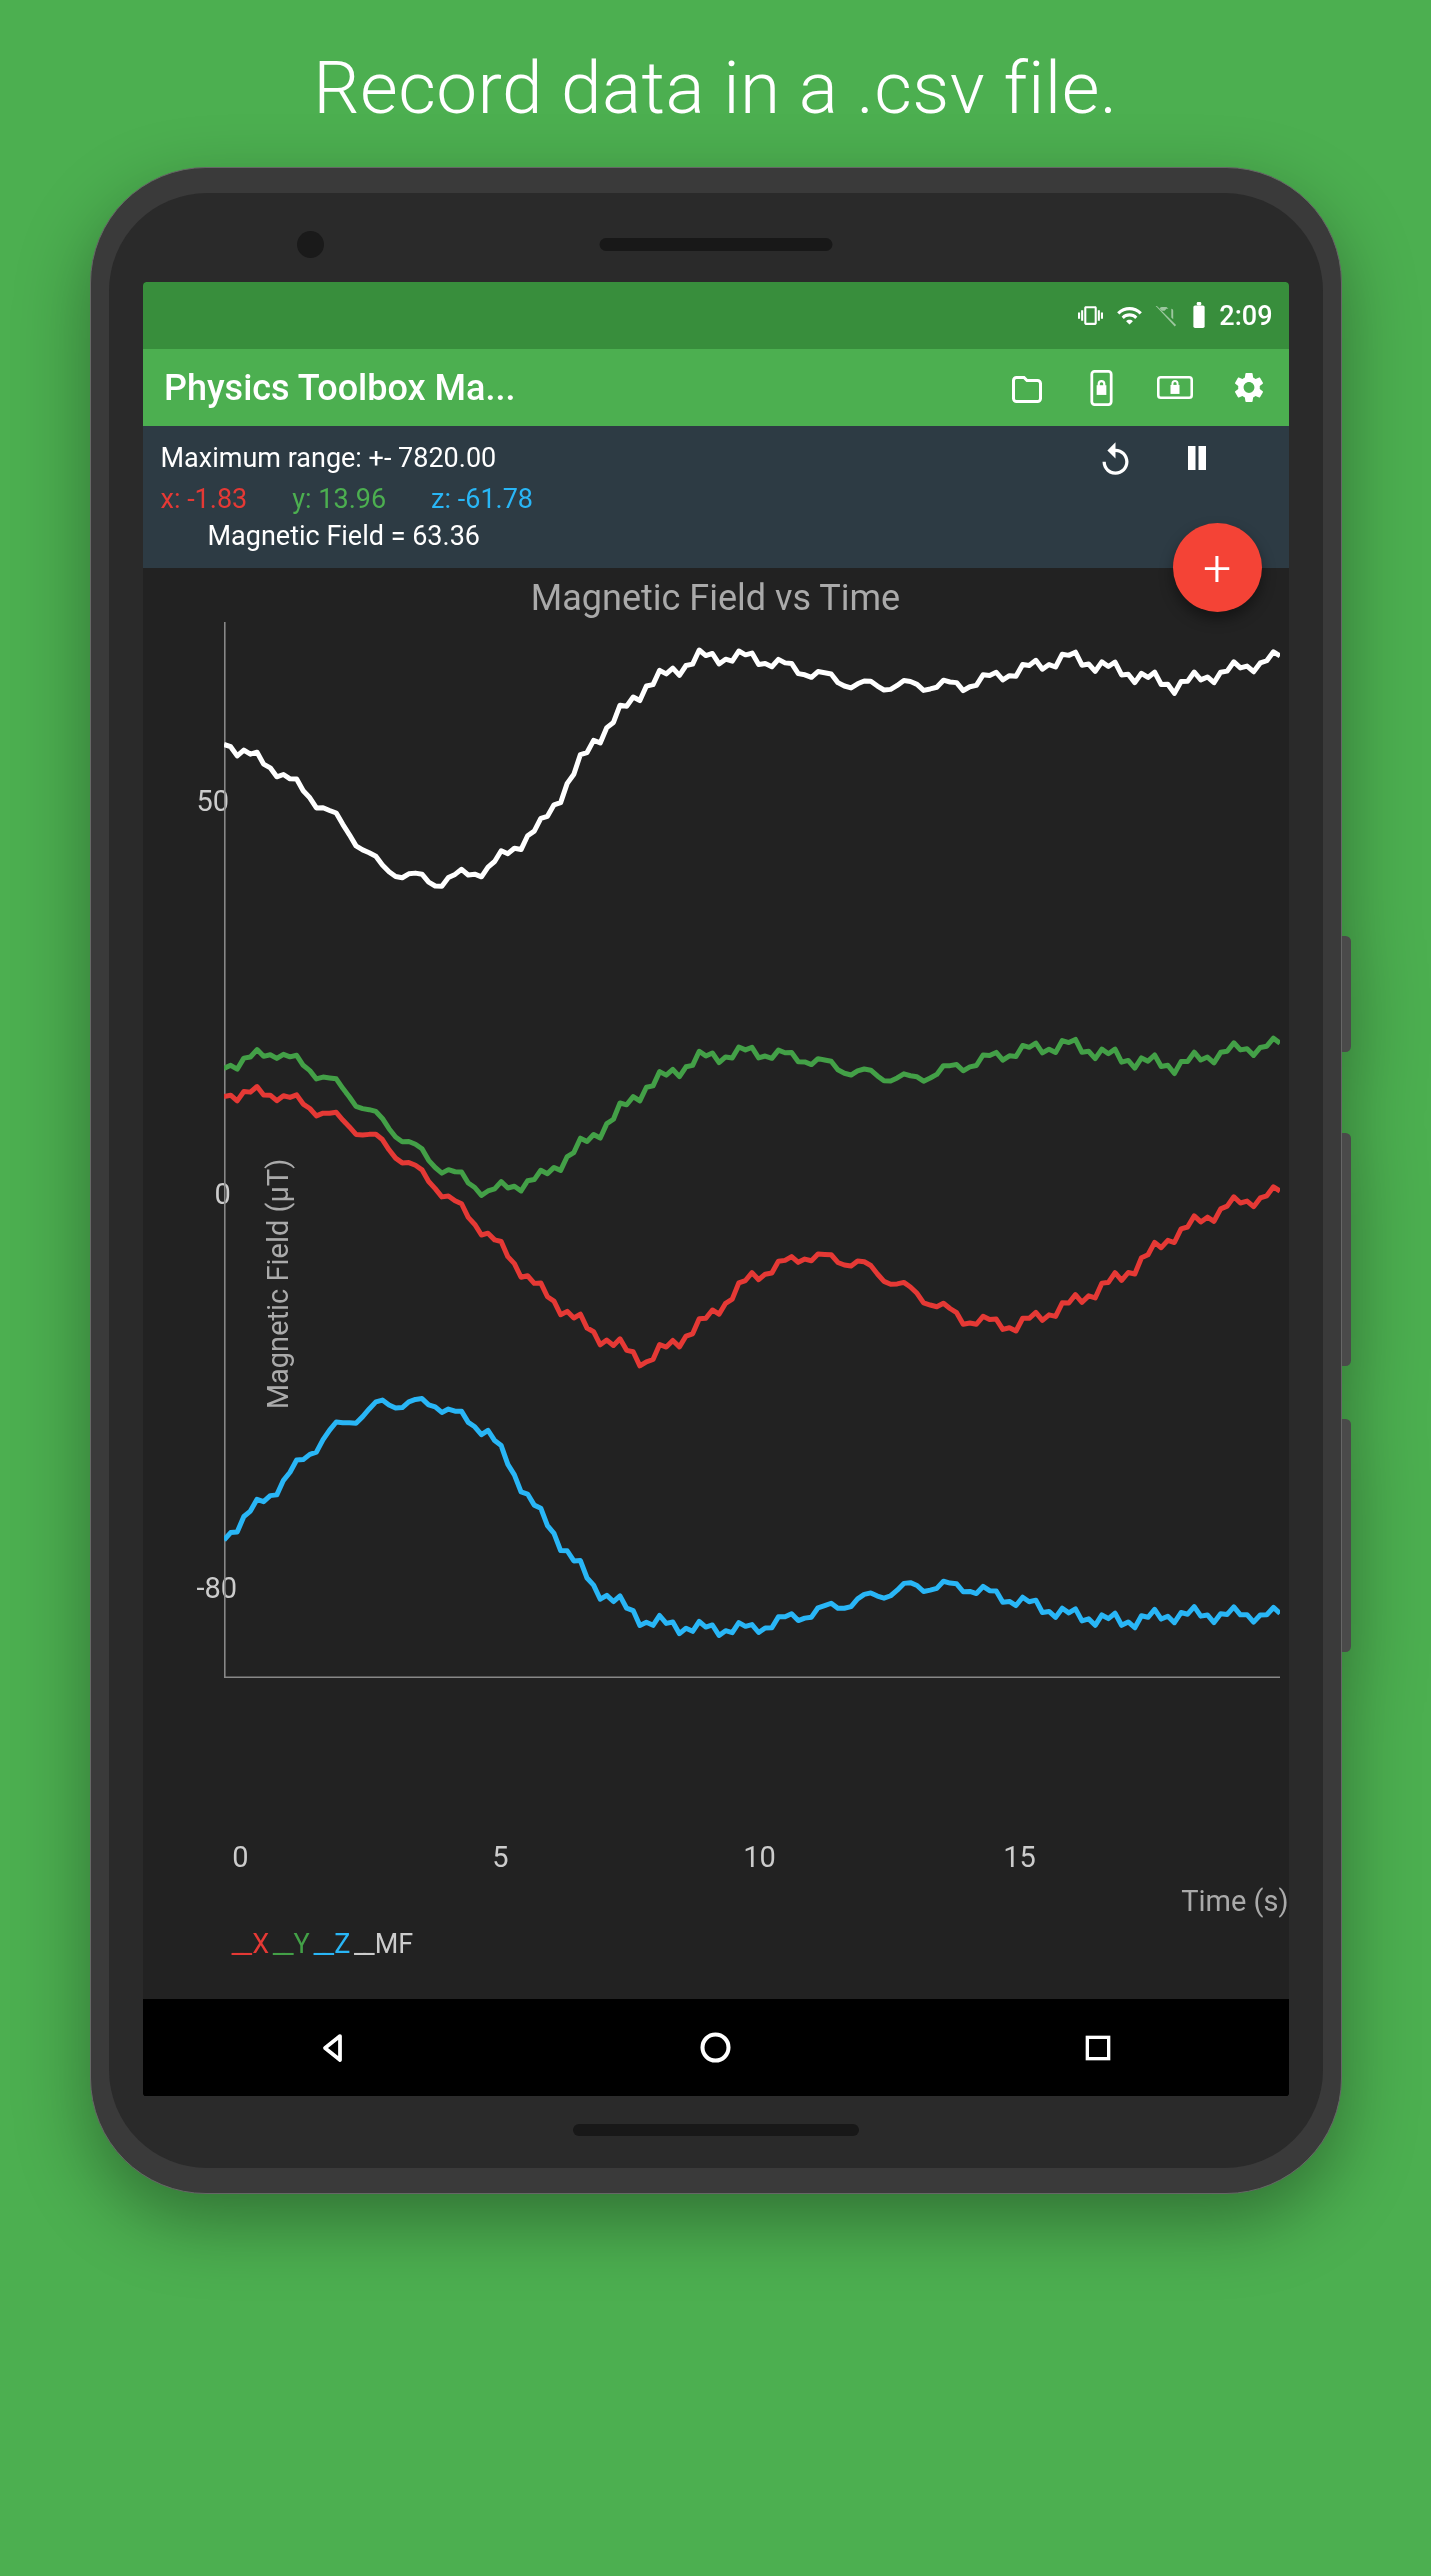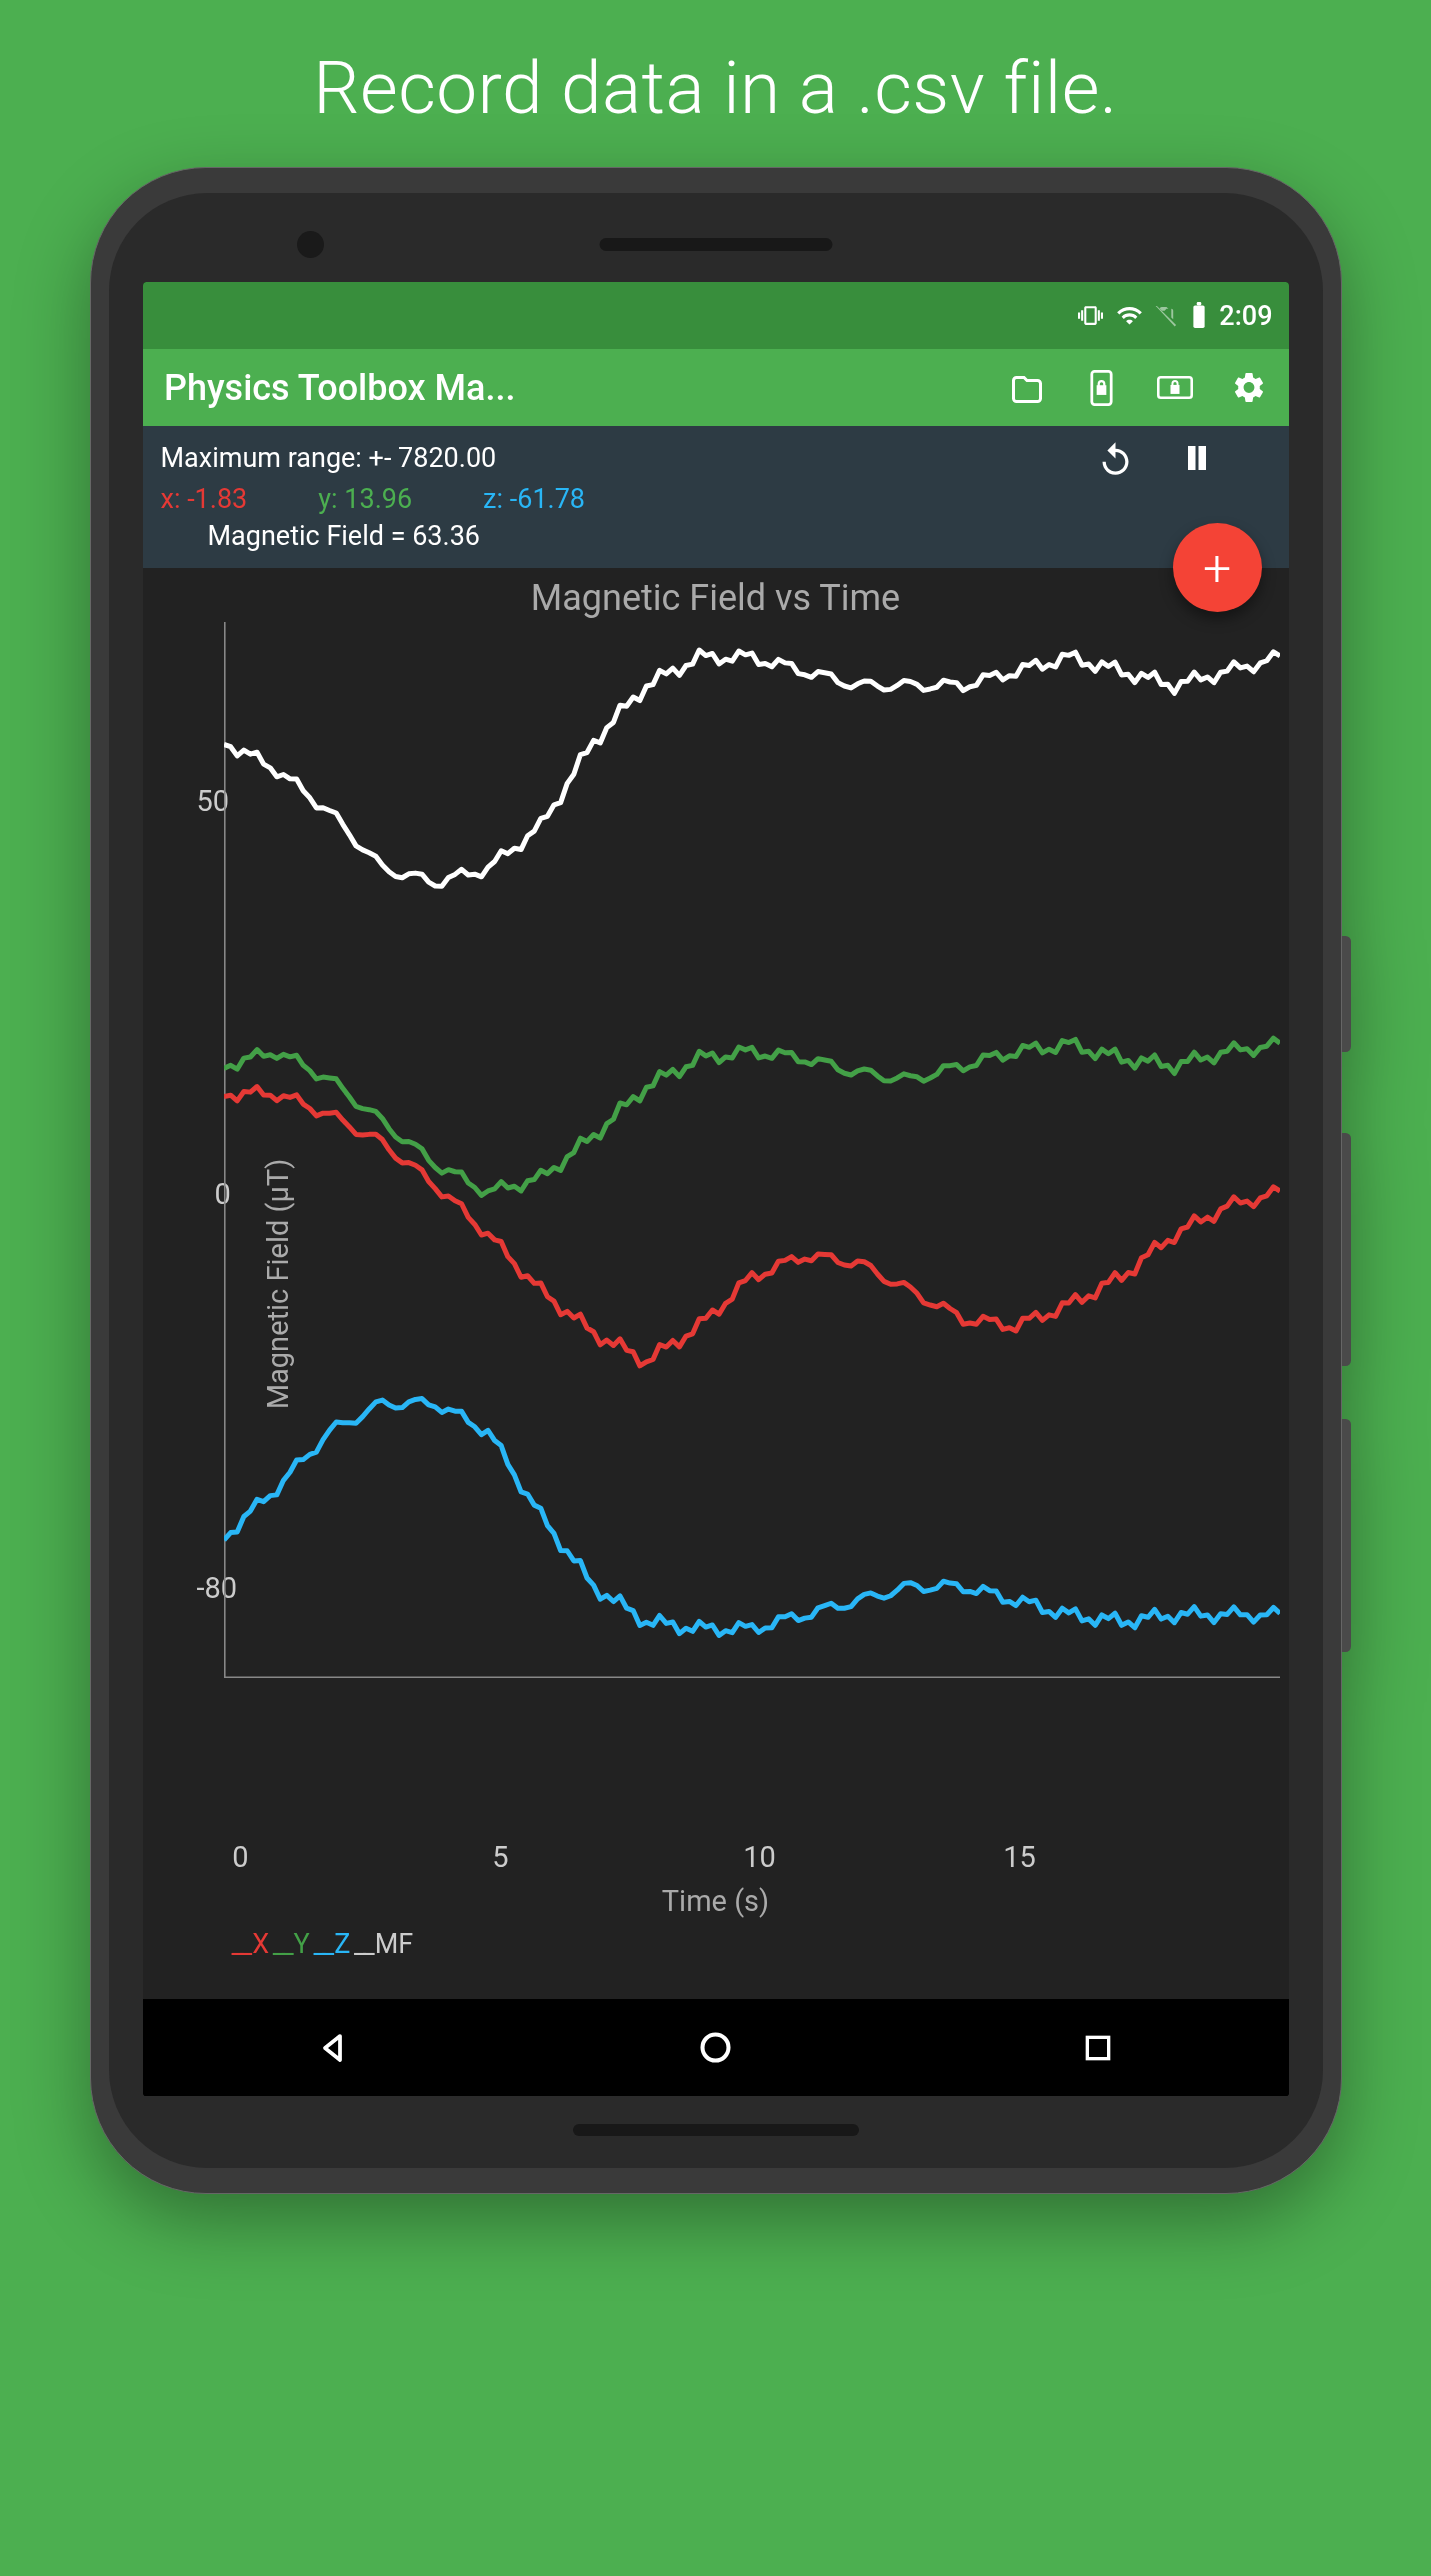--- a/index.html
+++ b/index.html
@@ -97,21 +97,21 @@
     background: #2d3b44;
     color: white;
     padding: 12.5px 18px 16px 18px;
     font-size: 27px;
     position: relative;
   }
   .info-strip .row1 { display:flex; align-items:center; }
   .info-strip .range { flex:1; }
   .info-strip .ctrl-icons { display:flex; gap:43px; padding-right:54px; }
   .ctrl-icon { width:39px; height:39px; display:flex; align-items:center; justify-content:center; }
-  .xyz { display:flex; gap:71px; margin-top:5.4px; font-size:27px; }
+  .xyz { display:flex; gap:45px; margin-top:5.4px; font-size:27px; }
   .xv { color:#e53935; }
   .yv { color:#4caf50; }
   .zv { color:#29b6f6; }
   .mf-line { margin-top:5.4px;margin-left:47px; }
   .chart-area {
     background: #222;
     position: relative;
     height: 1431px;
   }
   .fab {
@@ -148,21 +148,21 @@
     transform: translateY(-50%) rotate(-90deg);
     transform-origin: center;
     color:#aaa;
     font-size:29px;
     white-space:nowrap;
   }
   .xlabel {
     position:absolute;
     bottom: 81px;
     left:0; right:0;
-    text-align:center;
+    text-align:right;
     color:#aaa;
     font-size:29px;
   }
   .ytick {
     position:absolute;
     left: 54px;
     color:#ccc;
     font-size:29px;
     transform: translateY(-50%);
   }

